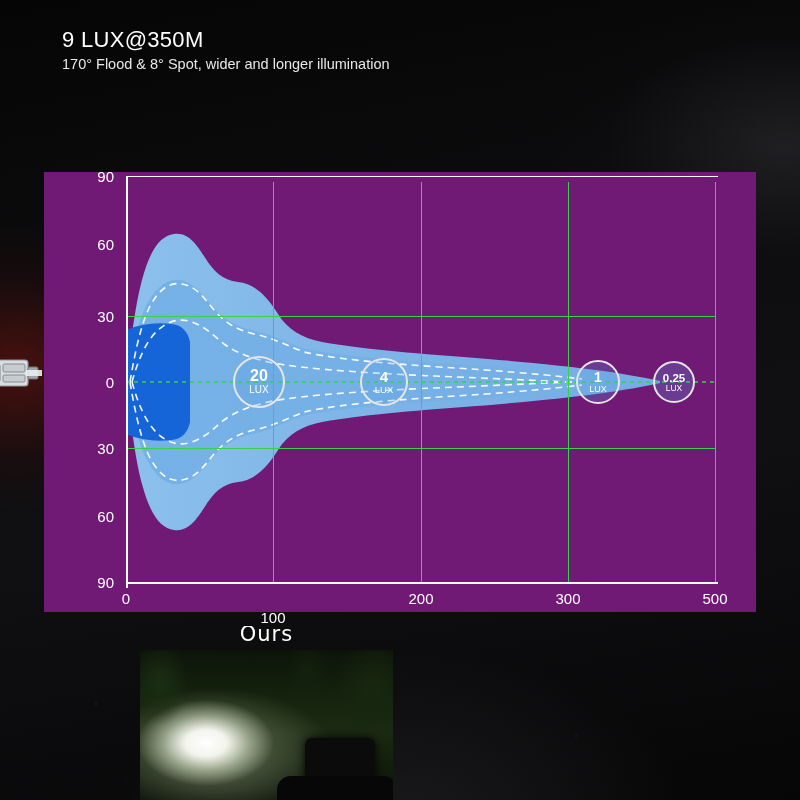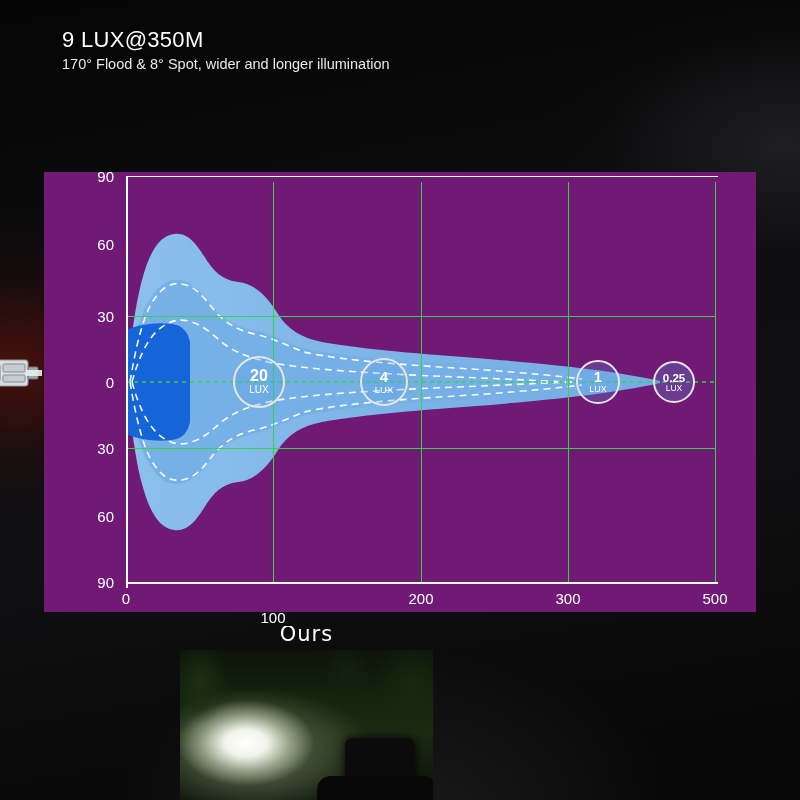--- a/index.html
+++ b/index.html
@@ -84,21 +84,21 @@
   .lux-badge .u{}
 
   
   #lamp{
     position:absolute;left:-62px;top:180px;
     width:62px;height:42px;
   }
 
   
   #photos{position:absolute;left:140px;top:626px;width:520px;height:174px;display:flex;gap:14px;}
-  .photo-card{position:relative;width:253px;height:174px;overflow:hidden;margin-left:40px;}
+  .photo-card{position:relative;width:253px;height:174px;overflow:hidden;}
   .photo-label{
     position:absolute;top:-4px;left:0;width:100%;
     text-align:center;color:#fff;font-size:21px;
     font-family:"DejaVu Sans", sans-serif;
     letter-spacing:1px;z-index:5;
   }
   .photo-img{position:absolute;left:0;top:24px;width:253px;height:150px;}
 
   .img-ours{
     background:

